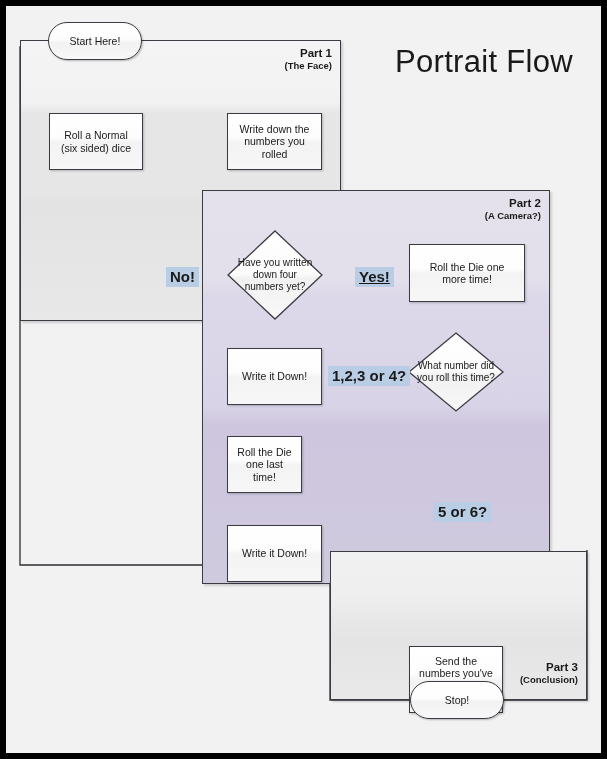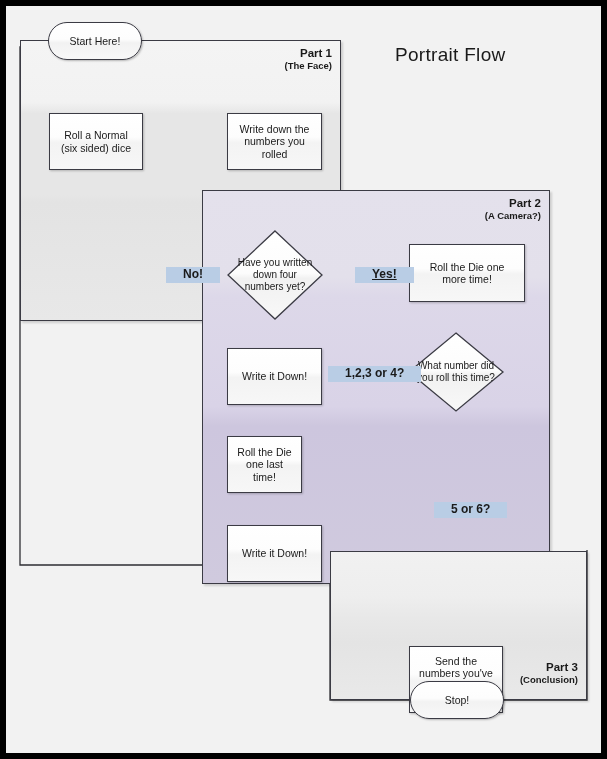--- a/index.html
+++ b/index.html
@@ -116,33 +116,33 @@
   .ct-sub {
     font-size: 9.5px;
     font-weight: bold;
     color: #1a1a1a;
     line-height: 1.25;
   }
   #title {
     position: absolute;
     left: 395px;
     top: 44px;
-    font-size: 19px;
+    font-size: 31px;
     color: #1a1a1a;
     letter-spacing: 0.3px;
     z-index: 6;
     white-space: nowrap;
   }
   .edge-label {
     position: absolute;
-    font-size: 12px;
+    font-size: 15px;
     font-weight: bold;
     color: #1a1a1a;
     background: #b9cde5;
-    padding: 0px 17px;
+    padding: 0px 4px;
     white-space: nowrap;
     z-index: 7;
     line-height: 1.3;
     text-align: right;
   }
 </style>
 </head>
 <body>
 
 <div id="canvas">

